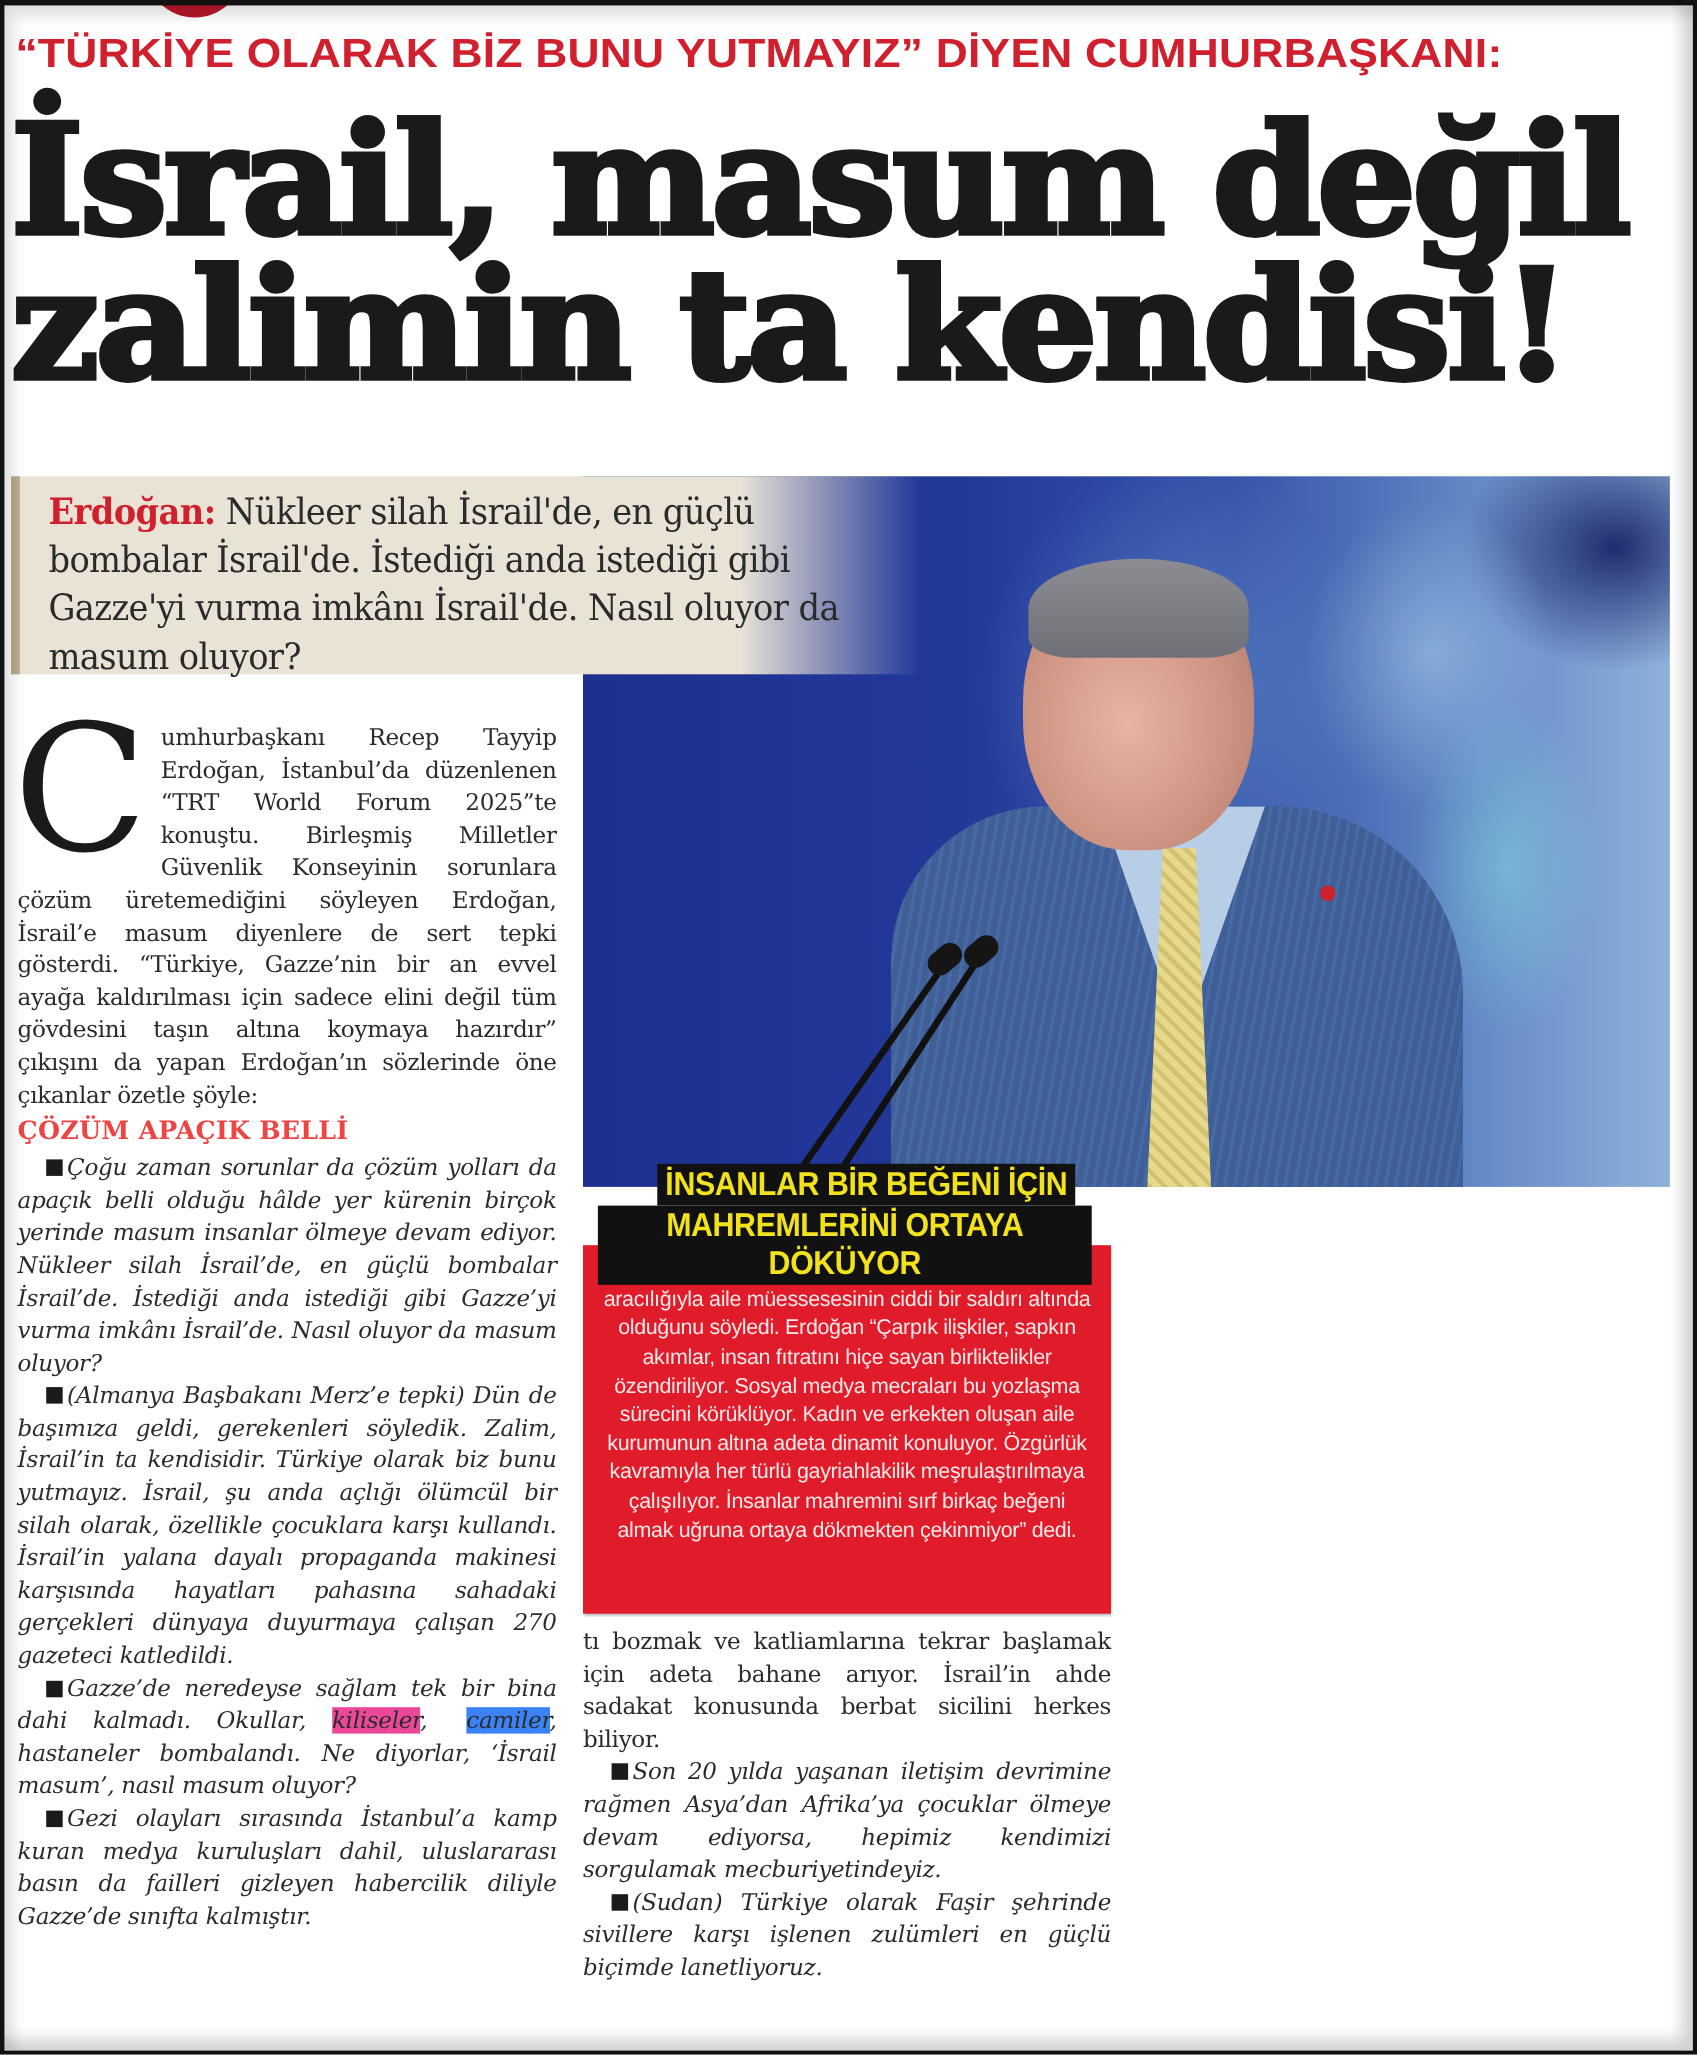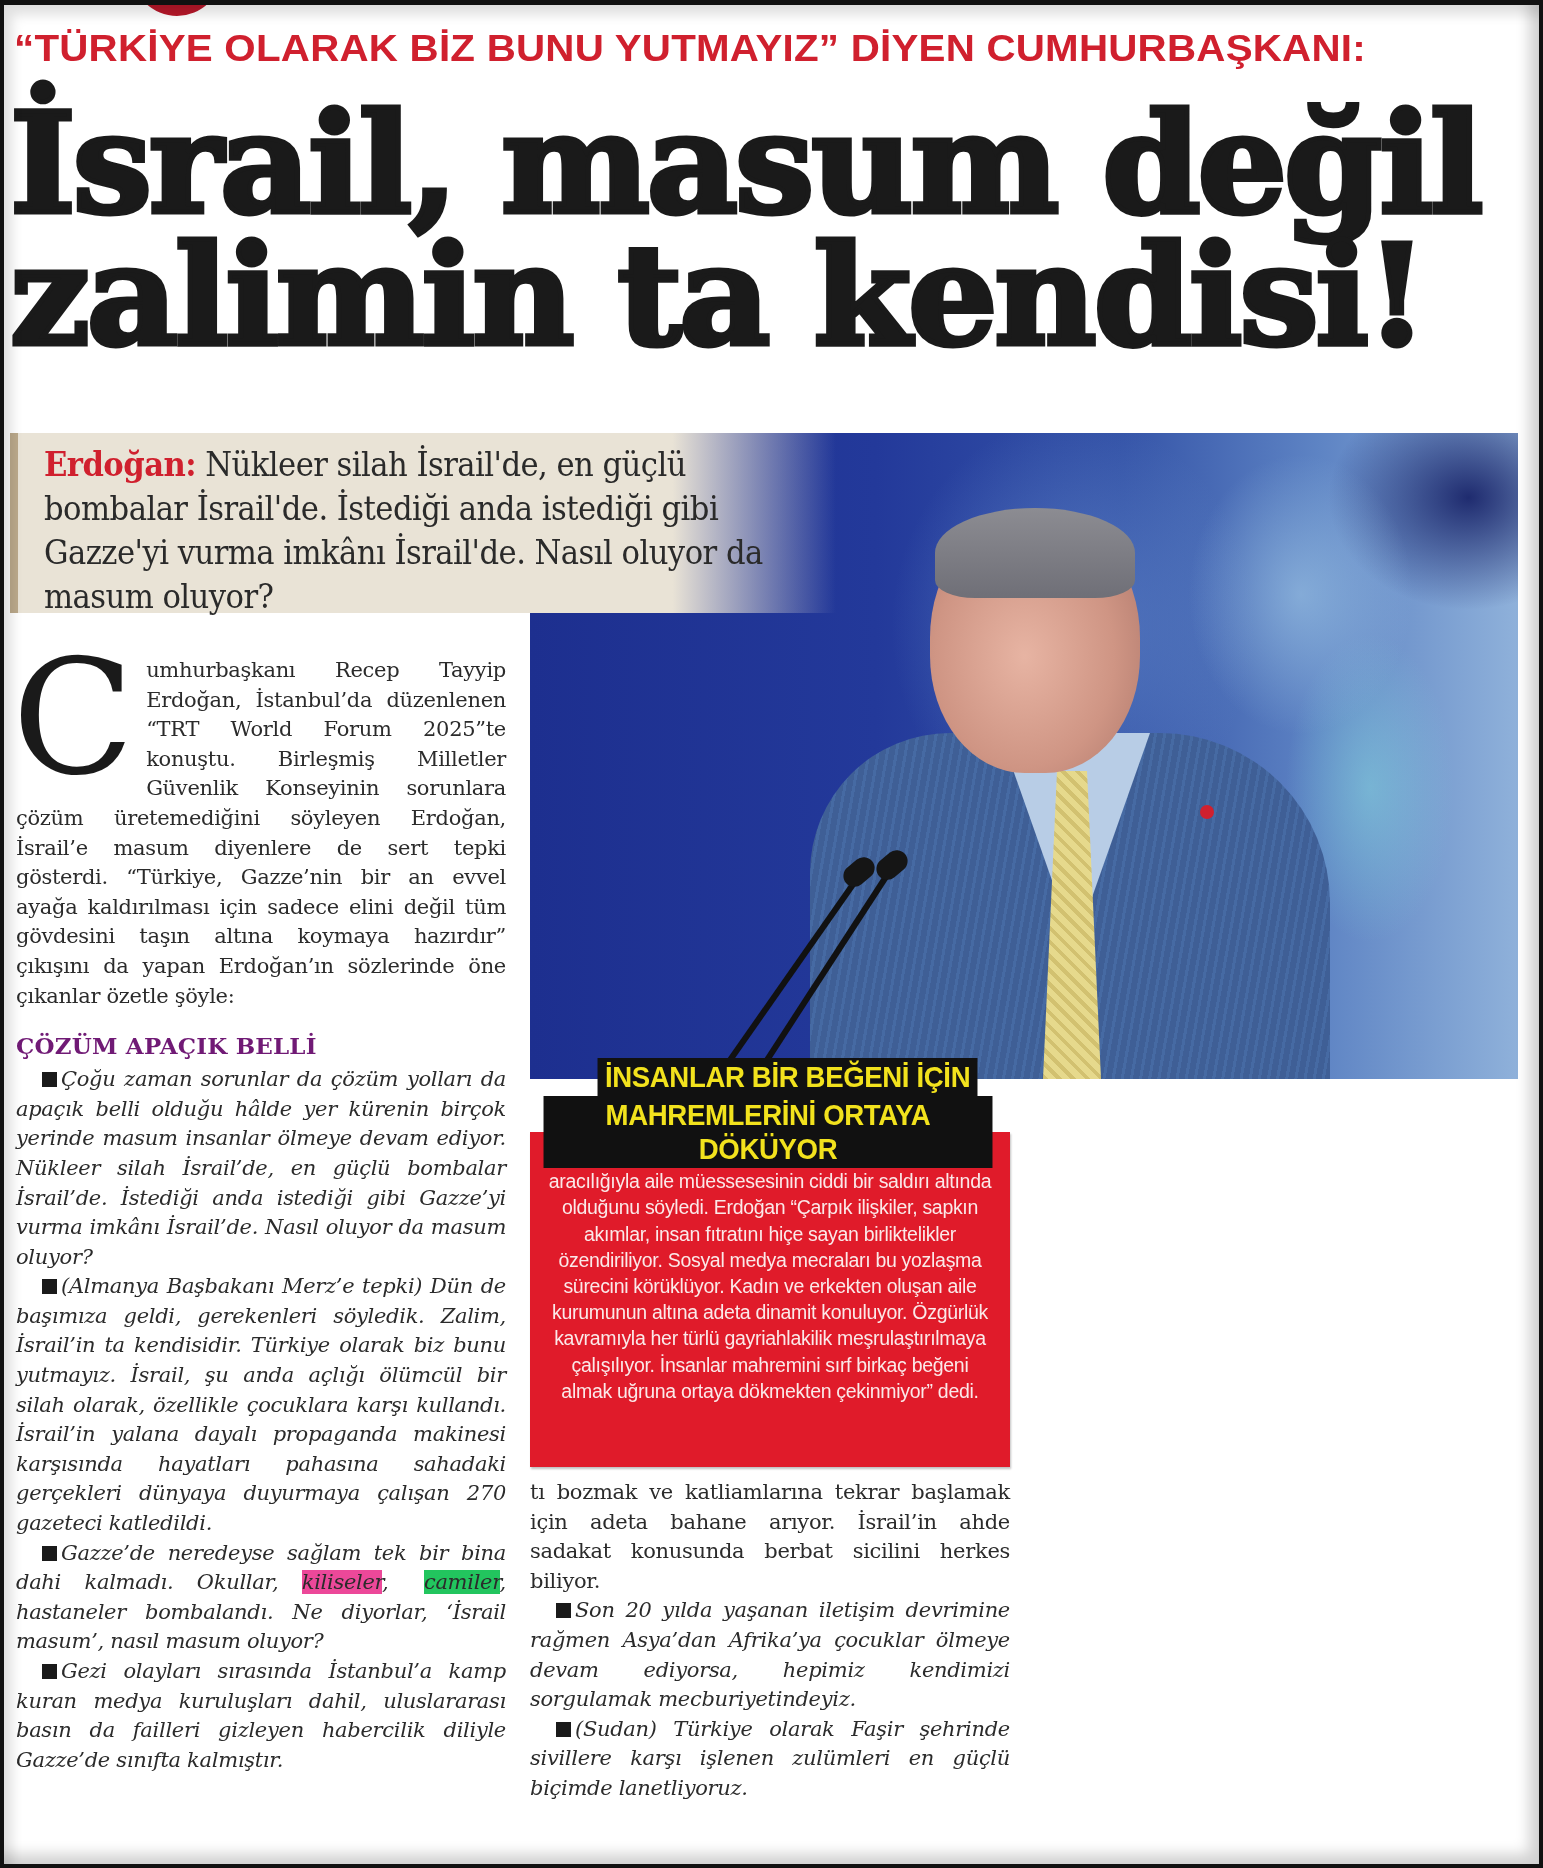--- a/index.html
+++ b/index.html
@@ -113,24 +113,24 @@
     display: inline-block; width: 15px; height: 15px; background: #1a1a1a;
     margin-right: 4px; vertical-align: -1px;
   }
   .dropcap {
     float: left; font-family: "DejaVu Serif", serif; font-size: 160px;
     line-height: 120px; height: 120px; margin: 2px 12px 0 -4px; color: #1a1a1a;
     font-weight: 400;
   }
   .col h3 {
     font-family: "DejaVu Serif", serif; font-weight: 700; font-size: 23px;
-    color: #701a75; margin: 20px 0 4px 0; letter-spacing: 0.2px; line-height: 30px;
+    color: #ef4444; margin: 2px 0 4px 0; letter-spacing: 0.2px; line-height: 30px;
   }
   .hl-cyan { background: #ec4899; }
-  .hl-green { background: #22c55e; margin-left: 12px; }
+  .hl-green { background: #3b82f6; margin-left: 12px; }
 
   
   .sidebox-title {
     position: absolute; left: 524px; top: 1058px; width: 488px; z-index: 6;
     text-align: center; font-family: "Liberation Sans", sans-serif; font-weight: 700;
   }
   .sidebox-title span {
     display: inline-block; background: #111; color: #f2e21d;
     font-size: 30px; line-height: 34px; padding: 2px 8px; letter-spacing: -0.4px;
     transform: scaleX(0.92);

